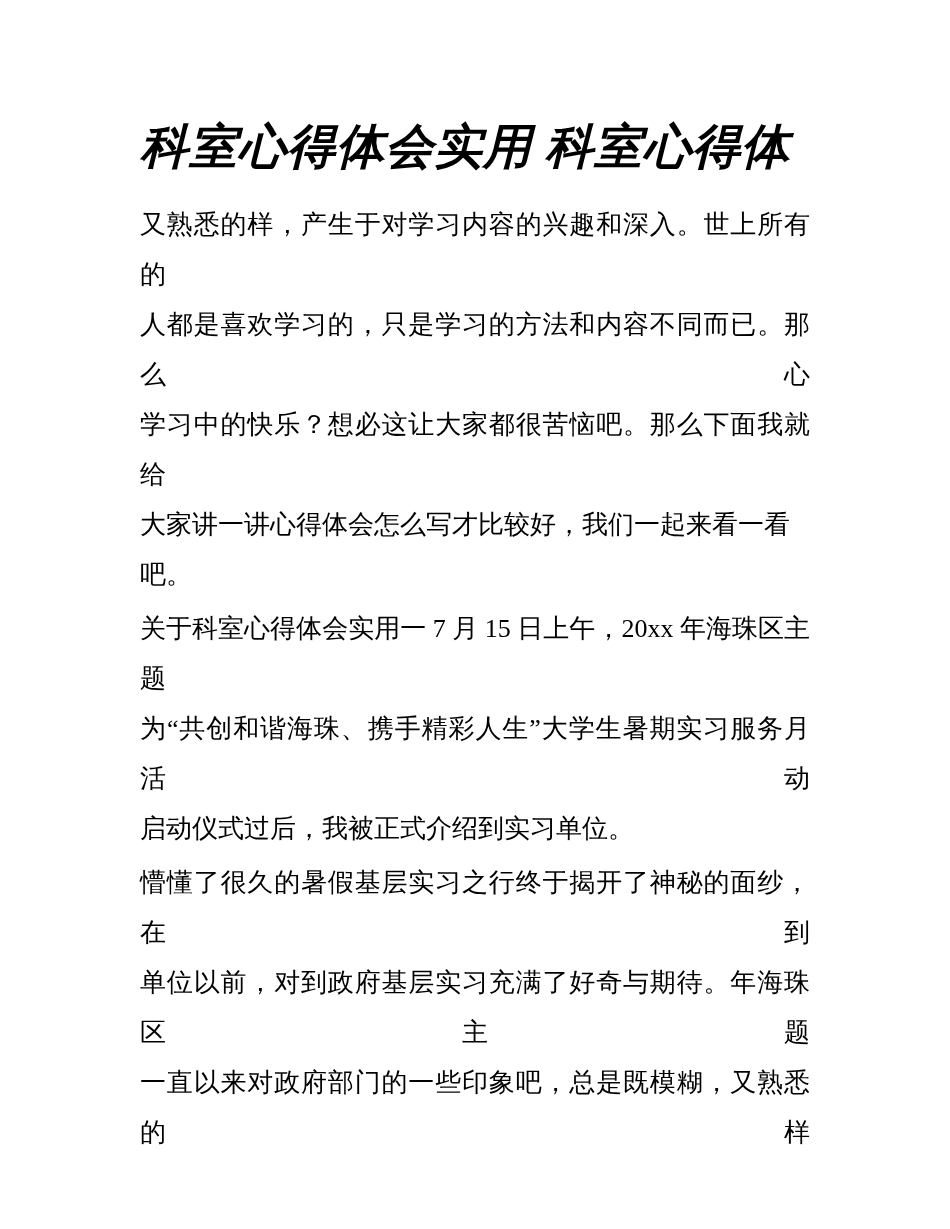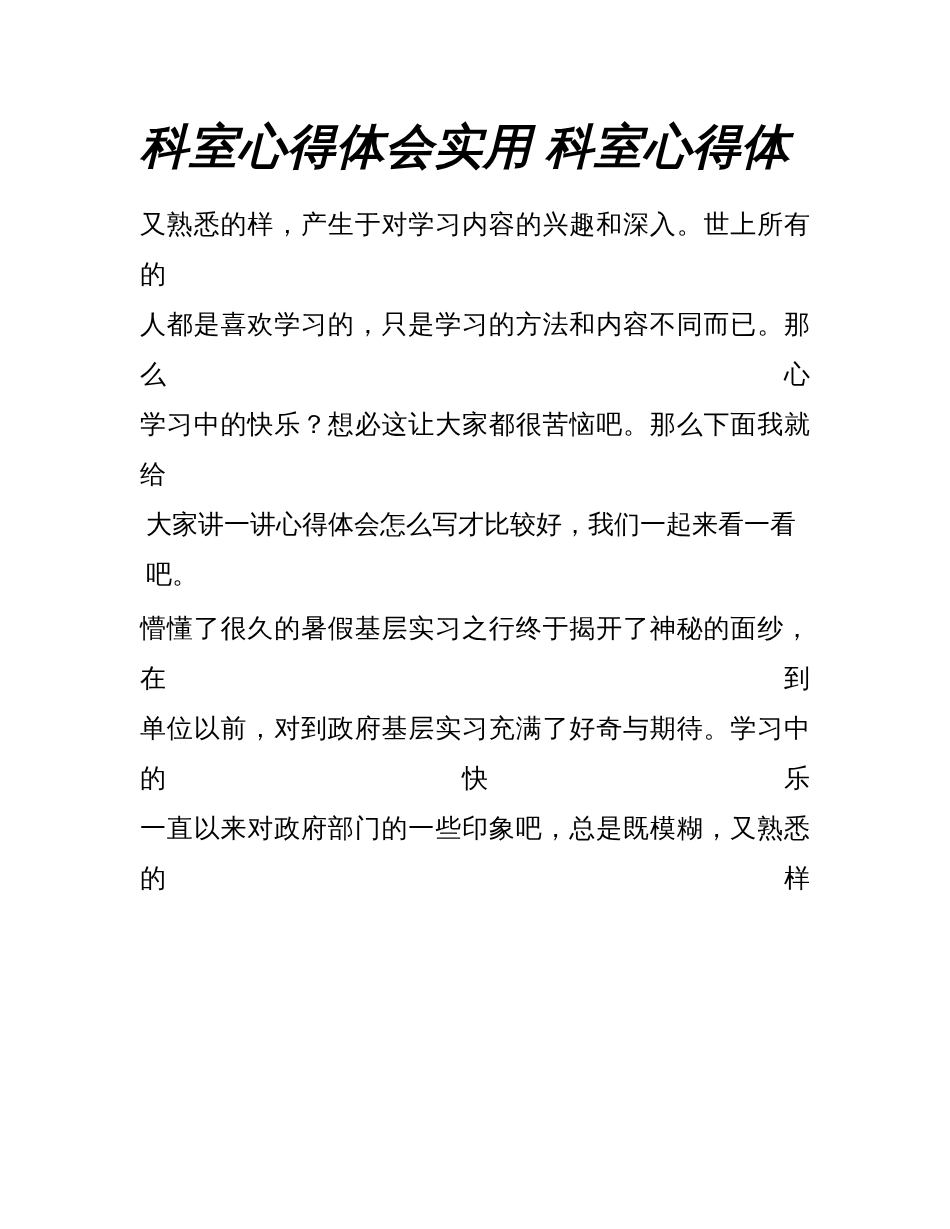--- a/index.html
+++ b/index.html
@@ -37,37 +37,41 @@
     margin: 0 0 4px 0;
   }
   .line {
     text-align: justify;
     text-align-last: justify;
     white-space: normal;
   }
   .line.para-end {
     text-align: left;
     text-align-last: left;
-    margin-left: 6px;
   }
 </style>
 </head>
 <body>
 
 <div class="page">
   <div class="doc-title">
     <div class="title-line">科室心得体会实用 科室心得体</div>
   </div>
 
   <div class="doc-body">
       <div class="paragraph">
         <div class="line">又熟悉的样，产生于对学习内容的兴趣和深入。世上所有的</div>
         <div class="line">人都是喜欢学习的，只是学习的方法和内容不同而已。那么心</div>
         <div class="line">学习中的快乐？想必这让大家都很苦恼吧。那么下面我就给</div>
         <div class="line para-end">大家讲一讲心得体会怎么写才比较好，我们一起来看一看吧。</div>
       </div>
       <div class="paragraph">
+        <div class="line">关于科室心得体会实用一 7 月 15 日上午，20xx 年海珠区主题</div>
+        <div class="line">为“共创和谐海珠、携手精彩人生”大学生暑期实习服务月活动</div>
+        <div class="line para-end">启动仪式过后，我被正式介绍到实习单位。</div>
+      </div>
+      <div class="paragraph">
         <div class="line">懵懂了很久的暑假基层实习之行终于揭开了神秘的面纱，在到</div>
-        <div class="line">单位以前，对到政府基层实习充满了好奇与期待。学习中的快乐</div>
+        <div class="line">单位以前，对到政府基层实习充满了好奇与期待。年海珠区主题</div>
         <div class="line">一直以来对政府部门的一些印象吧，总是既模糊，又熟悉的样</div>
       </div>
     </div>
 </div>
 
 </body></html>

